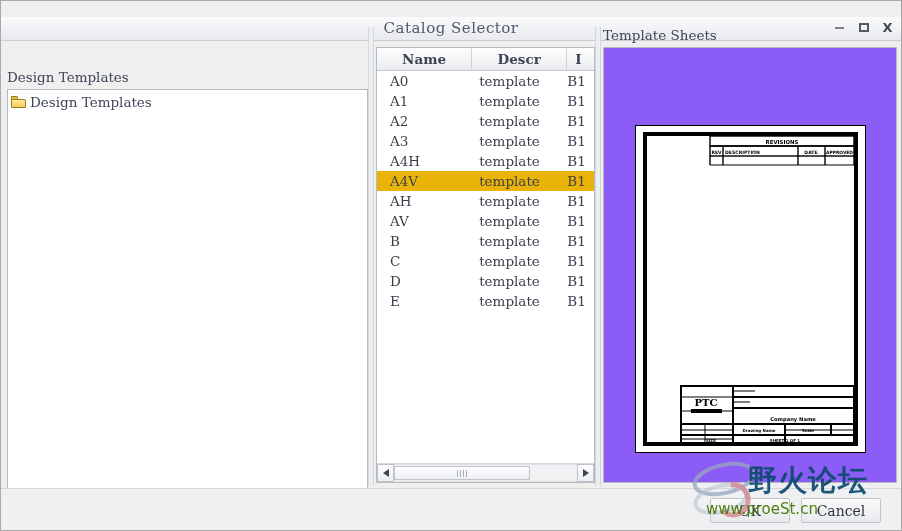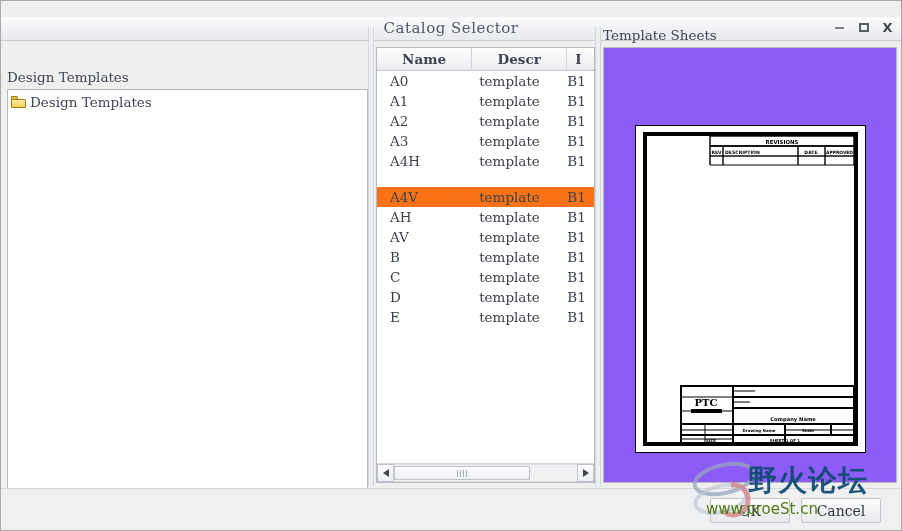--- a/index.html
+++ b/index.html
@@ -208,21 +208,21 @@
   .rows { flex: 1 1 auto; overflow: hidden; }
   .row {
     display: flex;
     height: 20px;
     align-items: center;
     font-family: "DejaVu Serif", "Liberation Serif", serif;
     font-size: 13.5px;
     color: #3a3f4c;
     white-space: nowrap;
   }
-  .row.selected { background: #f97316; margin-top: 16px; }
+  .row.selected { background: #eab308; }
   .cell { box-sizing: border-box; overflow: hidden; }
   .cell.c-name { width: 96px; padding-left: 13px; }
   .cell.c-desc { width: 96px; padding-left: 7px; }
   .cell.c-id   { width: 27px; padding-left: 0px; }
 
   
   .hscroll {
     flex: 0 0 auto;
     height: 18px;
     display: flex;

